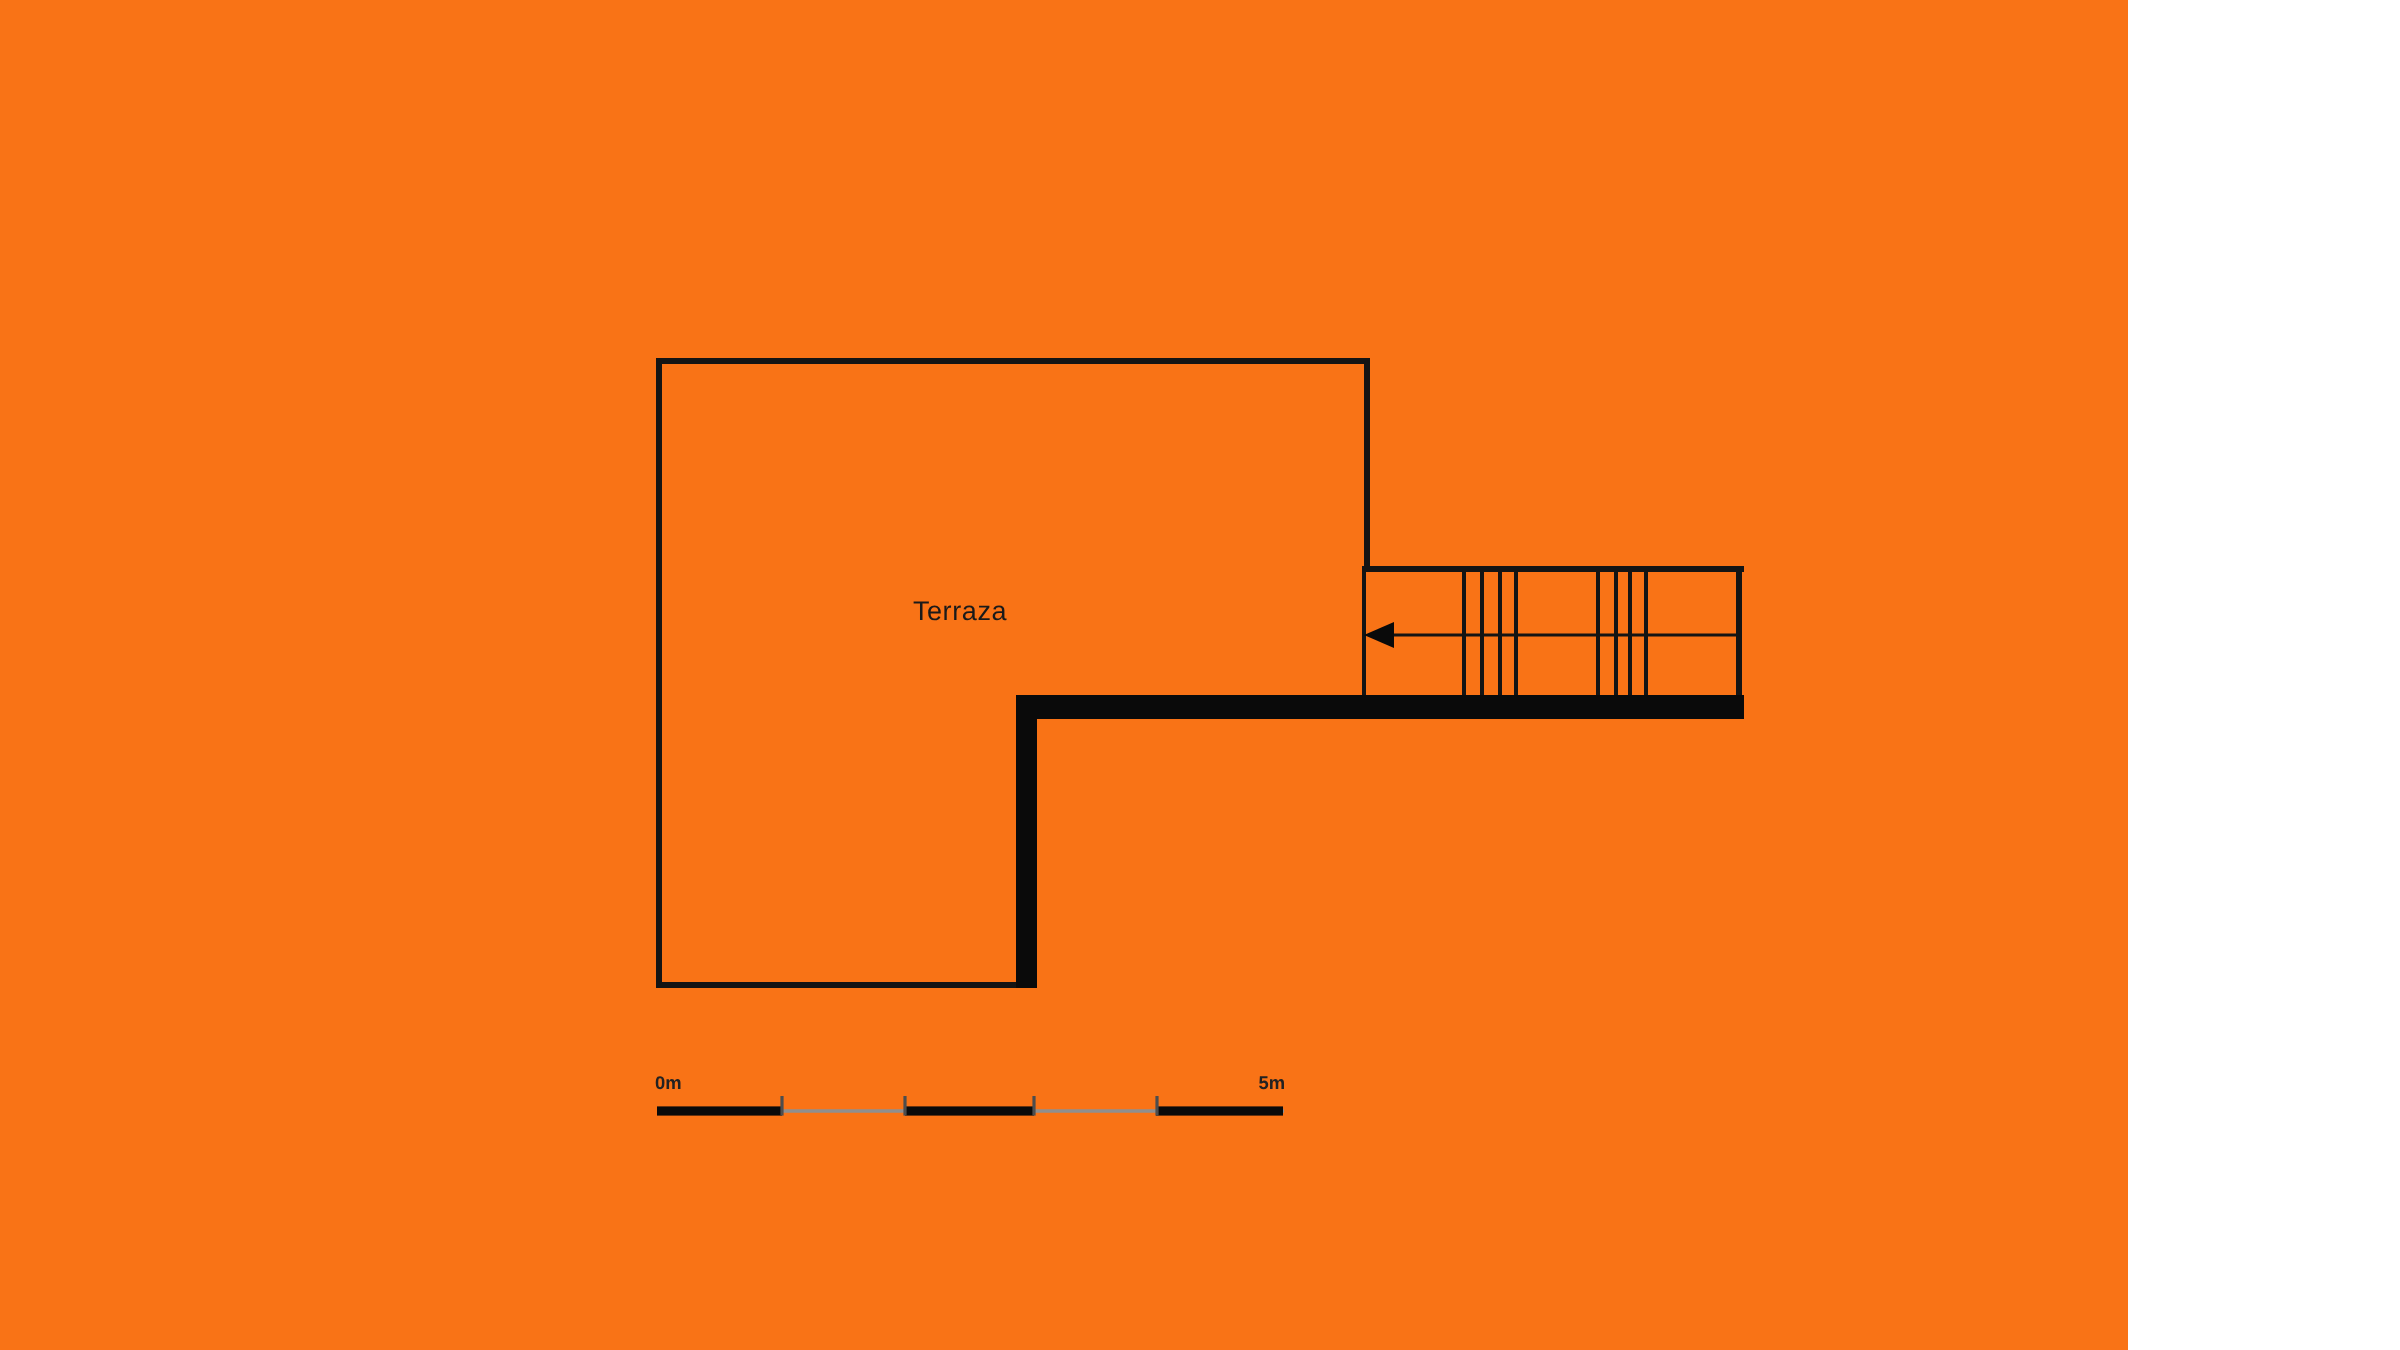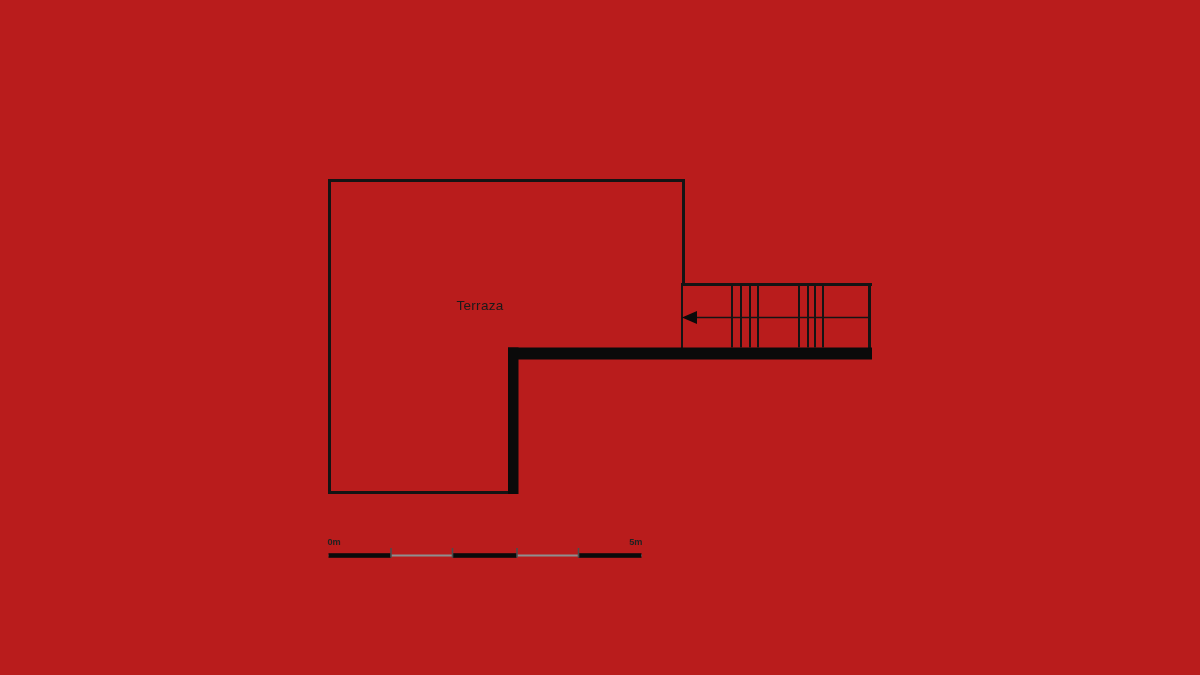--- a/index.html
+++ b/index.html
@@ -3,23 +3,23 @@
 <meta charset="utf-8">
 <style>
   html, body {
     margin: 0;
     padding: 0;
     background: #ffffff;
     font-family: "Liberation Sans", "DejaVu Sans", sans-serif;
   }
   .page {
     position: relative;
-    width: 1200px;
+    width: 1064px;
     height: 675px;
-    background: #b91c1c;
+    background: #f97316;
     overflow: hidden;
   }
   svg { display: block; }
 
   .thin-wall {
     stroke: #141414;
     stroke-width: 3;
     fill: none;
   }
   .stair-edge-thin {

